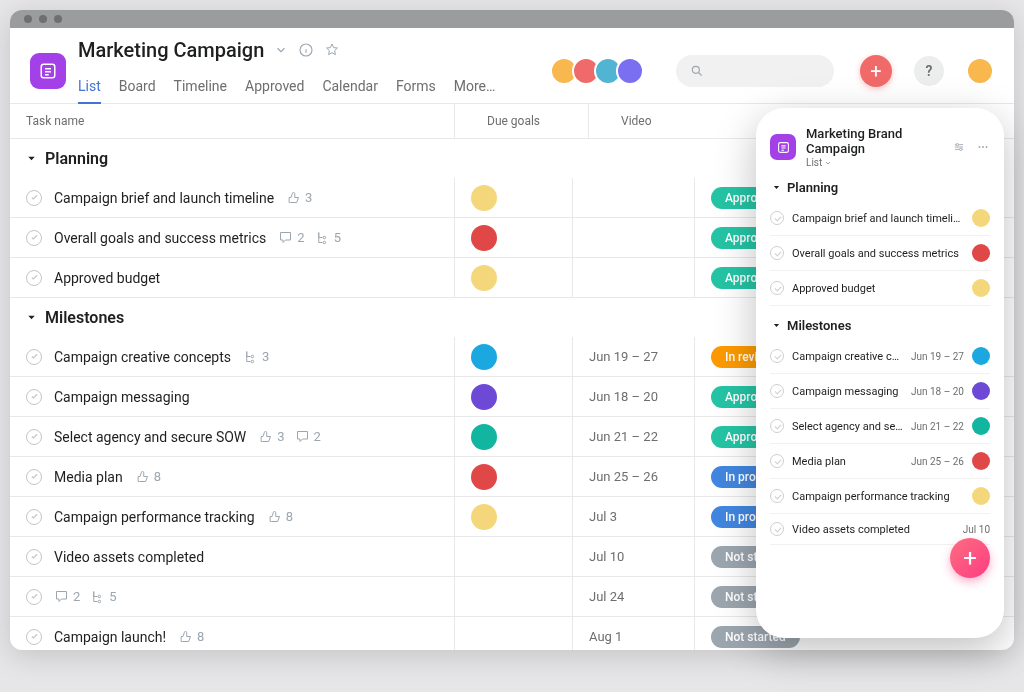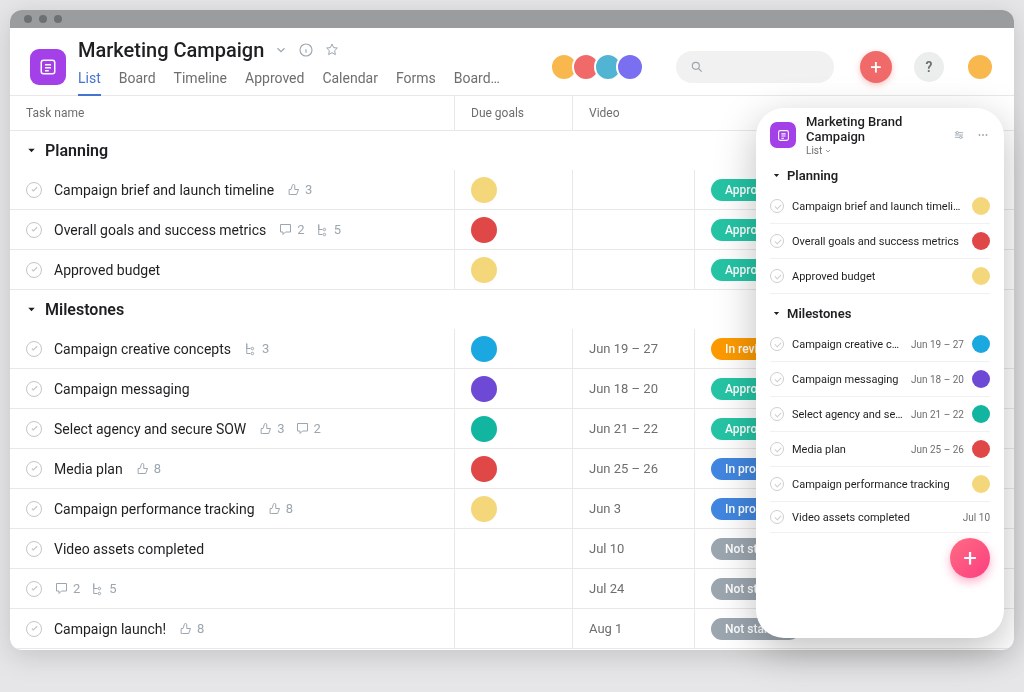--- a/index.html
+++ b/index.html
@@ -39,21 +39,21 @@
     .chrome span{width:8px;height:8px;border-radius:50%;background:#6e6f71;}
     
     
     .header{padding:10px 20px 0 20px;border-bottom:1px solid var(--border);}
     .title-row{display:flex;align-items:center;gap:12px;}
     .proj-icon{
       width:36px;height:36px;border-radius:9px;background:#A340E8;
       display:flex;align-items:center;justify-content:center;color:#fff;
     }
     .proj-icon svg{width:18px;height:18px;}
-    .title-col{display:flex;flex-direction:column;gap:8px;}
+    .title-col{display:flex;flex-direction:column;gap:16px;}
     .title-line{display:flex;align-items:center;gap:10px;}
     .title{font-size:20px;font-weight:500;}
     .title-line svg{color:#9ca6af;}
     .tabs{display:flex;gap:18px;color:var(--muted);font-size:14px;}
     .tab{padding-bottom:8px;cursor:pointer;}
     .tab.active{color:var(--tab);border-bottom:2px solid var(--tab);margin-bottom:-1px;}
     .spacer{flex:1;}
     .avatars{display:flex;padding-right:4px;}
     .avatars .av, .av{
       width:28px;height:28px;border-radius:50%;border:2px solid #fff;
@@ -72,20 +72,21 @@
     .help{width:30px;height:30px;border-radius:50%;background:#eceeee;color:#6d6e6f;
       display:flex;align-items:center;justify-content:center;margin-left:10px;font-weight:600;}
     .me-av{margin-left:10px;}
     
     
     .cols{
       display:grid;
       grid-template-columns:445px 118px 122px 1fr;
       color:var(--muted);font-size:12px;
       border-bottom:1px solid var(--border);
+      gap:16px;
     }
     .cols div{padding:10px 16px;border-right:1px solid var(--border);}
     .cols div:last-child{border-right:none;}
 
     
     .section-title{
       display:flex;align-items:center;gap:8px;font-weight:600;font-size:16px;
       padding:10px 16px;
     }
     .section-title svg{width:11px;height:11px;}
@@ -112,21 +113,21 @@
     .pill.green{background:#25C4A5;}
     .pill.orange{background:#FD9A00;}
     .pill.blue{background:#4186E0;}
     .pill.gray{background:#9ca6af;}
 
     
     .mobile{
       position:absolute;right:20px;top:108px;
       width:248px;height:530px;background:#fff;border-radius:28px;
       box-shadow:0 12px 40px rgba(0,0,0,.25);
-      padding:6px 14px;
+      padding:18px 14px;
       font-size:12px;
       overflow:hidden;
     }
     .m-head{display:flex;align-items:center;gap:10px;}
     .m-proj{width:26px;height:26px;border-radius:7px;background:#A340E8;display:flex;align-items:center;justify-content:center;}
     .m-proj svg{width:13px;height:13px;color:#fff;}
     .m-title{font-size:13px;font-weight:500;}
     .m-sub{font-size:10px;color:var(--muted);display:flex;align-items:center;gap:2px;margin-top:1px;}
     .m-sec{font-weight:600;font-size:13px;padding:12px 2px 6px 2px;display:flex;align-items:center;gap:6px;}
     .m-row{
@@ -176,21 +177,21 @@
               <path d="M12 3l2.5 5.5L20 9l-4 4 1 6-5-3-5 3 1-6-4-4 5.5-.5L12 3z" fill="none" stroke="currentColor" stroke-width="1.5"></path>
             </svg>
         </div>
         <div class="tabs" id="tabs">
             <div class="tab active">List</div>
             <div class="tab">Board</div>
             <div class="tab">Timeline</div>
             <div class="tab">Approved</div>
             <div class="tab">Calendar</div>
             <div class="tab">Forms</div>
-            <div class="tab">Board…</div>
+            <div class="tab">More…</div>
           </div>
       </div>
       <div class="spacer"></div>
       <div class="avatars" id="avatars">
           <div class="av" style="background: rgb(248, 184, 78);"></div>
           <div class="av" style="background: rgb(240, 106, 106);"></div>
           <div class="av" style="background: rgb(82, 180, 211);"></div>
           <div class="av" style="background: rgb(122, 111, 240);"></div>
         </div>
       <div class="search">
@@ -390,21 +391,21 @@
           <span>Campaign performance tracking</span>
           <span class="counters">
             <span><svg viewBox="0 0 24 24" fill="none" stroke="currentColor" stroke-width="1.6">
                 <path d="M7 20h10l3-8h-6V6a2 2 0 0 0-4 0l-2 6H5v8h2z"></path>
               </svg>8</span>
           </span>
         </div>
         <div class="cell assignee">
           <div class="av" style="background: rgb(245, 215, 123);"></div>
         </div>
-        <div class="cell due">Jun 3</div>
+        <div class="cell due">Jul 3</div>
         <div class="cell">
           <span class="pill blue">In progress</span>
         </div>
       </div>
       <div class="row">
         <div class="cell name">
           <span class="check">
             <svg width="9" height="9" viewBox="0 0 24 24">
               <path d="M5 12l4 4 10-10" fill="none" stroke="currentColor" stroke-width="3"></path>
             </svg>

